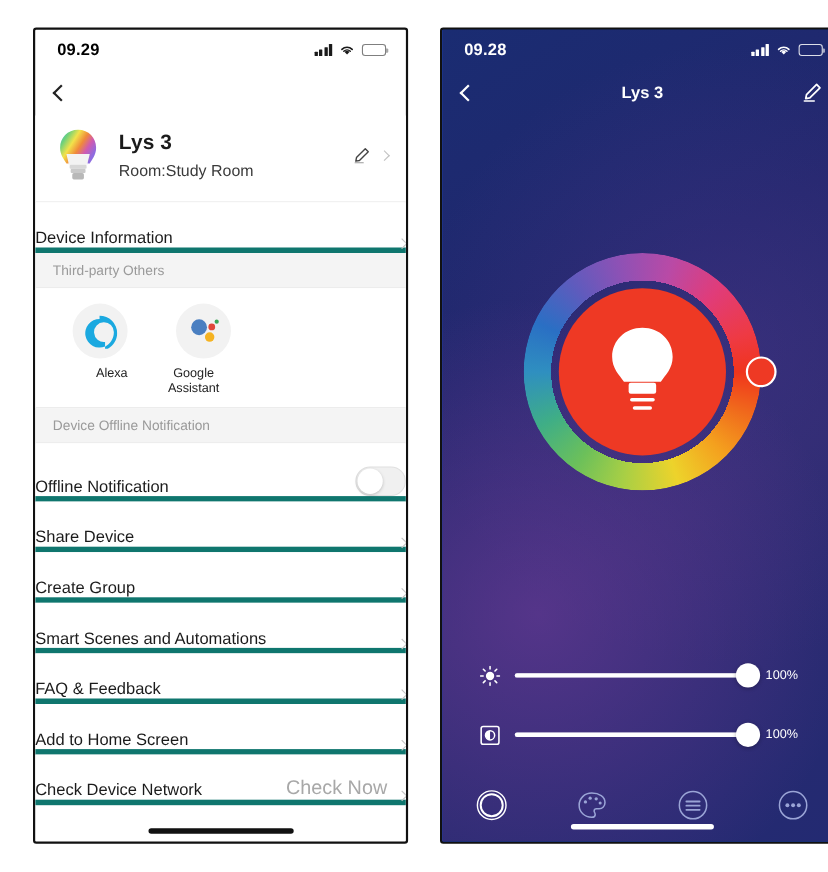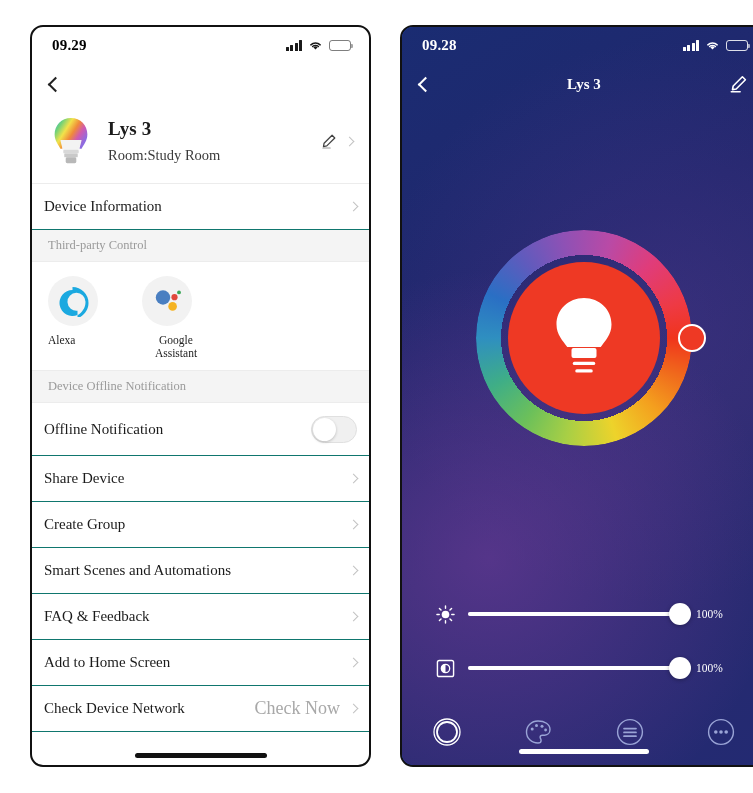--- a/index.html
+++ b/index.html
@@ -8,23 +8,22 @@
     background:#ffffff;
     font-family:"Liberation Sans", sans-serif;
     overflow:hidden;
   }
   .stage { position:relative; width:753px; height:793px; background:#fff; }
 
   
   .phone {
     position:absolute;
     border:2px solid #111;
-    border-radius:13px;
+    border-radius:3px;
     overflow:hidden;
-    font-family:Liberation Serif, serif;
   }
   #phone-left  { left:30px;  top:25px; width:341px; height:742px; background:#ffffff; }
   #phone-right { left:400px; top:25px; width:368px; height:742px; background:#1d4ed8; }
 
   
   .statusbar {
     height:36px; display:flex; align-items:center;
     justify-content:space-between; padding:0 18px 0 20px;
   }
   .status-time { font-size:15px; font-weight:bold; letter-spacing:.2px; }
@@ -60,34 +59,34 @@
   .bulb-thumb { width:46px; height:52px; flex:none; margin-right:14px; }
   .dev-text { flex:1; }
   .dev-name { font-size:19px; font-weight:bold; color:#1b1b1b; letter-spacing:.1px; }
   .dev-room { font-size:14.5px; color:#3a3a3a; margin-top:7px; }
   .hdr-actions { display:flex; align-items:center; gap:9px; }
   .pencil { width:17px; height:17px; display:block; }
   .chev-r { width:7px; height:7px; border-top:1.6px solid #c2c2c2; border-right:1.6px solid #c2c2c2;
             transform:rotate(45deg); display:block; }
 
   .row {
-    height:46px; display:flex; align-items:center; padding:0 12px;
-    background:#fff; border-bottom:1px solid #0f766e; cursor:pointer;
+    height:46px; display:flex; align-items:flex-end; padding:0 0;
+    background:#fff; border-bottom:5px solid #0f766e; cursor:pointer;
   }
   .row-label { flex:1; font-size:15px; color:#1b1b1b; }
   .row-value { font-size:18px; color:#a8a8a8; margin-right:10px; }
 
   .section-head {
     background:#f4f4f4; padding:0 16px; height:32px;
     display:flex; align-items:center;
     font-size:12.5px; color:#9a9a9a; border-bottom:1px solid #ececec;
   }
 
   .tp-wrap { background:#fff; display:flex; padding:14px 16px 10px 16px; gap:26px; border-bottom:1px solid #ececec; }
-  .tp-item { width:68px; display:flex; flex-direction:column; align-items:flex-start; cursor:pointer; }
+  .tp-item { width:68px; display:flex; flex-direction:column; align-items:flex-end; cursor:pointer; }
   .tp-circle { width:50px; height:50px; border-radius:50%; background:#f2f2f2;
                display:flex; align-items:center; justify-content:center; }
   .tp-name { margin-top:8px; font-size:11.5px; color:#222; text-align:center; line-height:13px; }
 
   .toggle-row { height:53px; }
   .toggle { width:46px; height:27px; border-radius:14px; background:#f0f0f0;
             border:1px solid #e0e0e0; position:relative; cursor:pointer; }
   .toggle .knob { position:absolute; top:1px; left:1px; width:23px; height:23px; border-radius:50%;
                   background:#fff; box-shadow:0 1px 3px rgba(0,0,0,.22); }
 
@@ -211,21 +210,21 @@
         <span class="chev-r"></span>
       </div>
     </div>
 
     <div class="row">
       <span class="row-label">Device Information</span>
       <span class="chev-r"></span>
     </div>
 
     <div class="section-head">
-      <span>Third-party Control</span>
+      <span>Third-party Others</span>
     </div>
 
     <div class="tp-wrap">
       <div class="tp-item">
         <div class="tp-circle">
           <svg width="32" height="32" viewBox="0 0 32 32">
             <path d="M16 3 a13 13 0 1 0 5 25 v-4.2 a9 9 0 1 1 8-8.8 c0 6-3.5 10.6-8 13.2 v3.3
                      C27.6 28.6 32 22.9 32 16 A16 16 0 0 0 16 0" transform="translate(-0.5,2)" fill="#1ba9e0"></path>
           </svg>
         </div>

